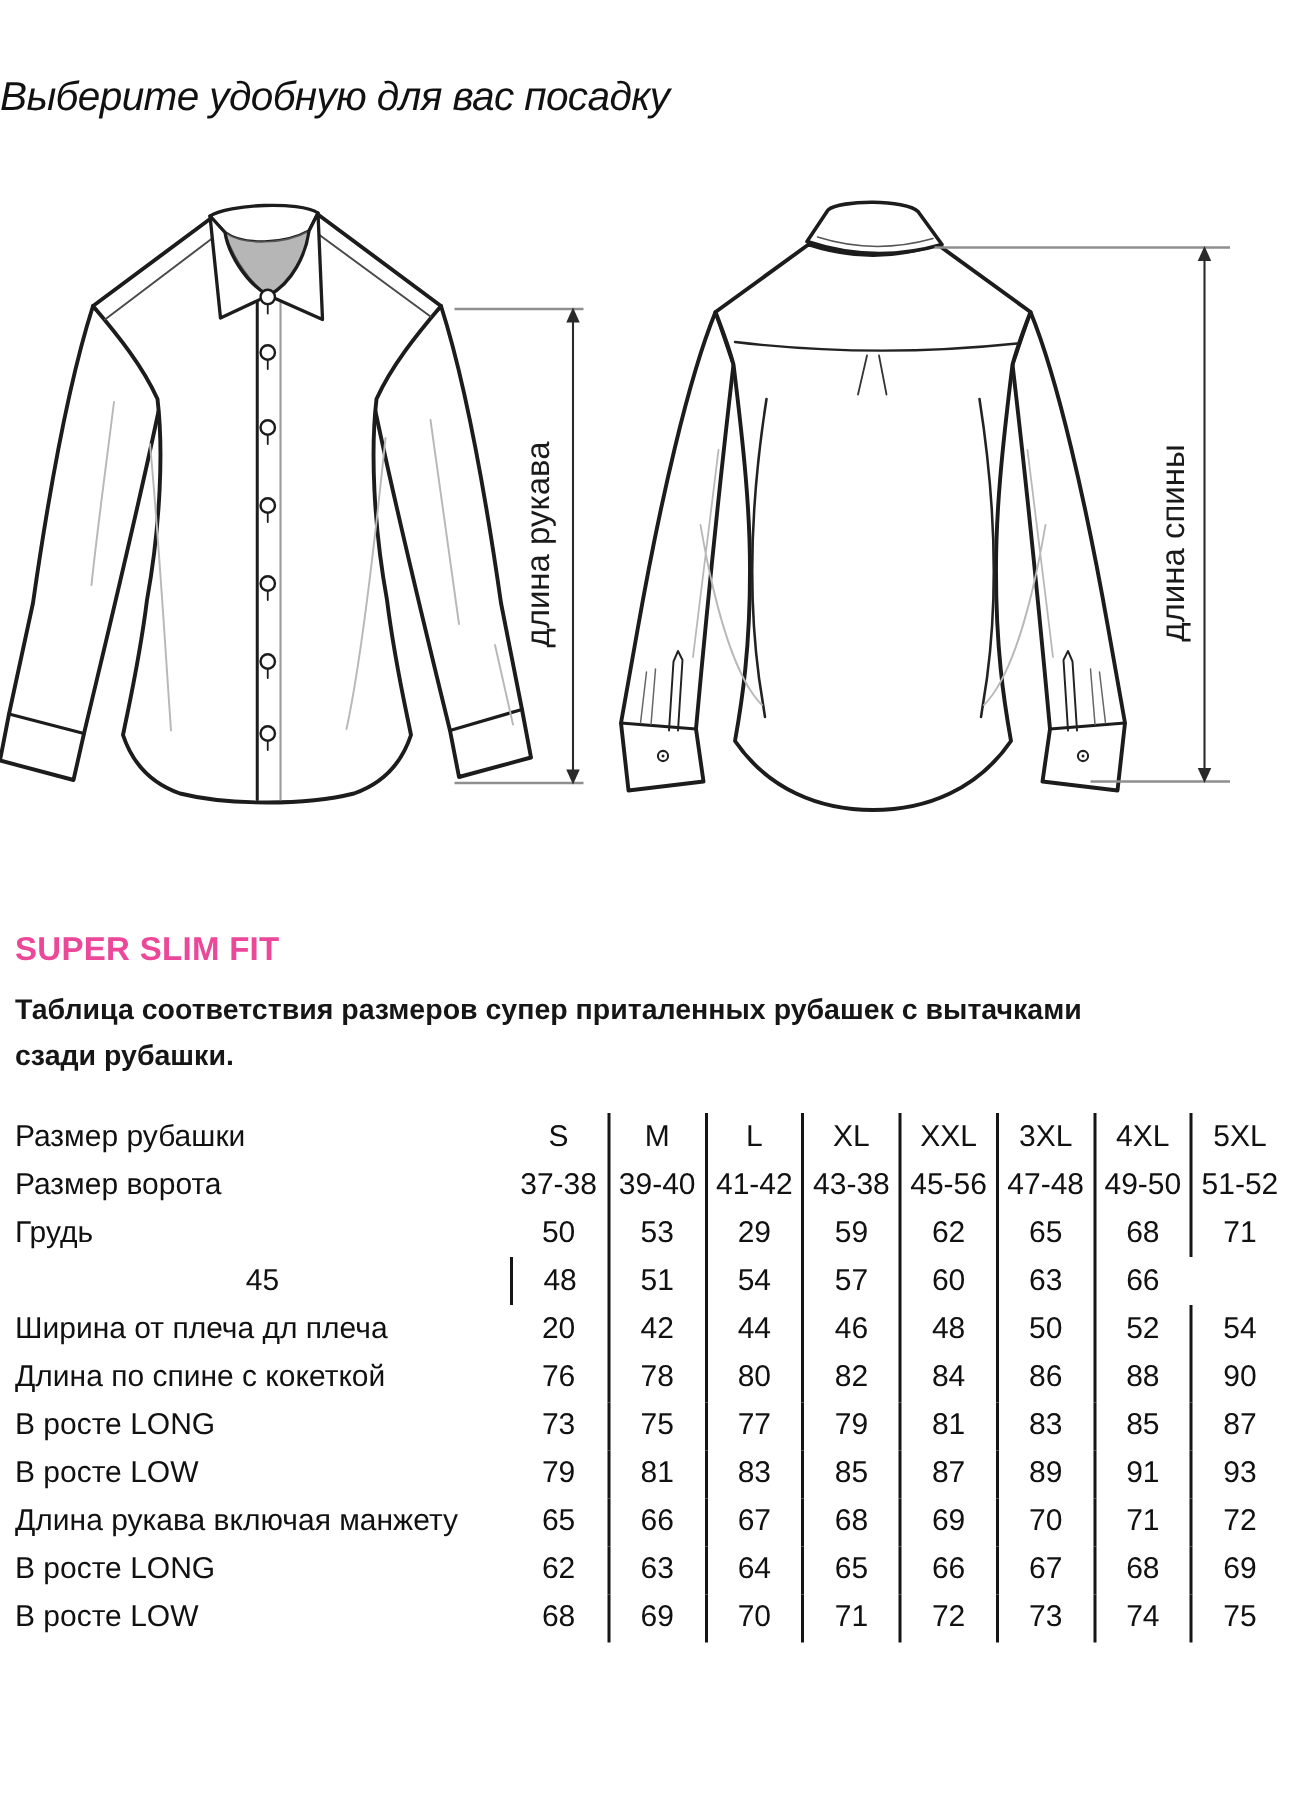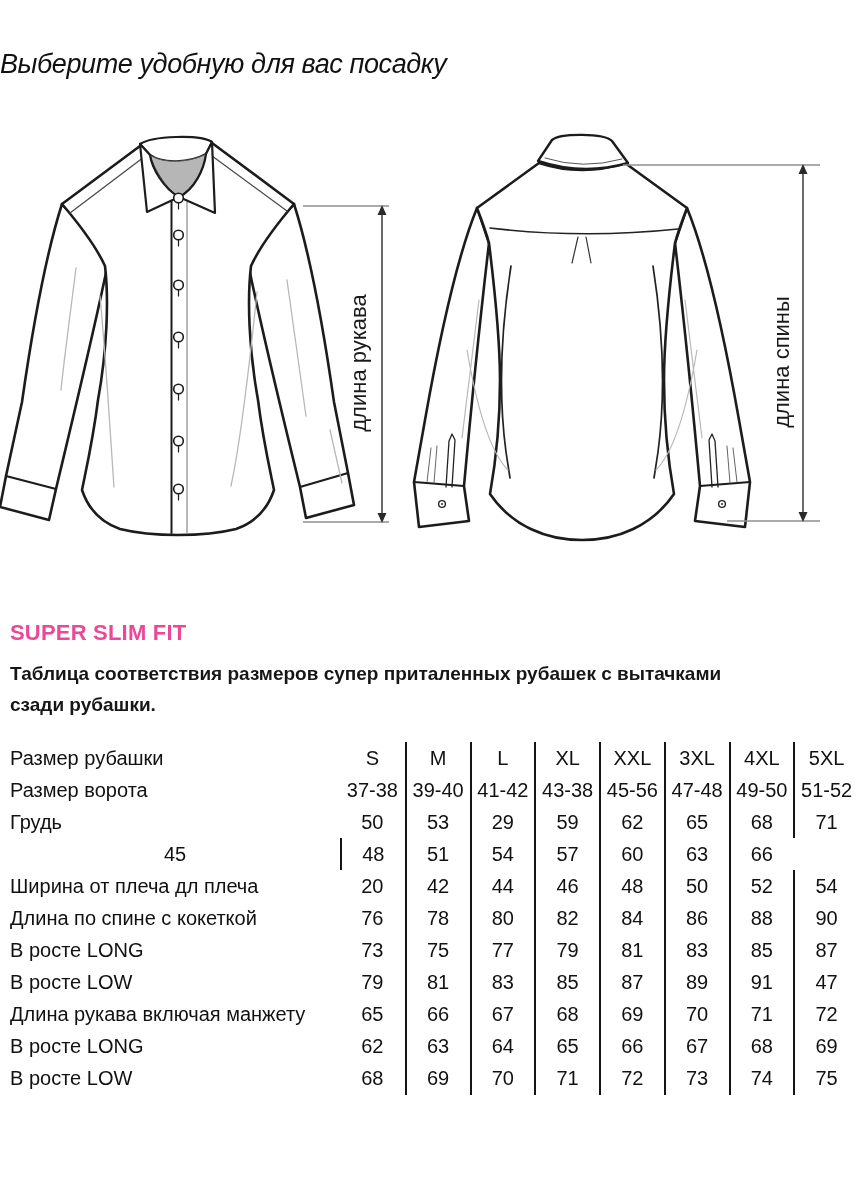--- a/index.html
+++ b/index.html
@@ -211,21 +211,21 @@
     </div>
     <div class="t-row">
       <div class="t-label">В росте LOW</div>
       <div class="t-cell">79</div>
       <div class="t-cell">81</div>
       <div class="t-cell">83</div>
       <div class="t-cell">85</div>
       <div class="t-cell">87</div>
       <div class="t-cell">89</div>
       <div class="t-cell">91</div>
-      <div class="t-cell">47</div>
+      <div class="t-cell">93</div>
     </div>
     <div class="t-row">
       <div class="t-label">Длина рукава включая манжету</div>
       <div class="t-cell">65</div>
       <div class="t-cell">66</div>
       <div class="t-cell">67</div>
       <div class="t-cell">68</div>
       <div class="t-cell">69</div>
       <div class="t-cell">70</div>
       <div class="t-cell">71</div>

